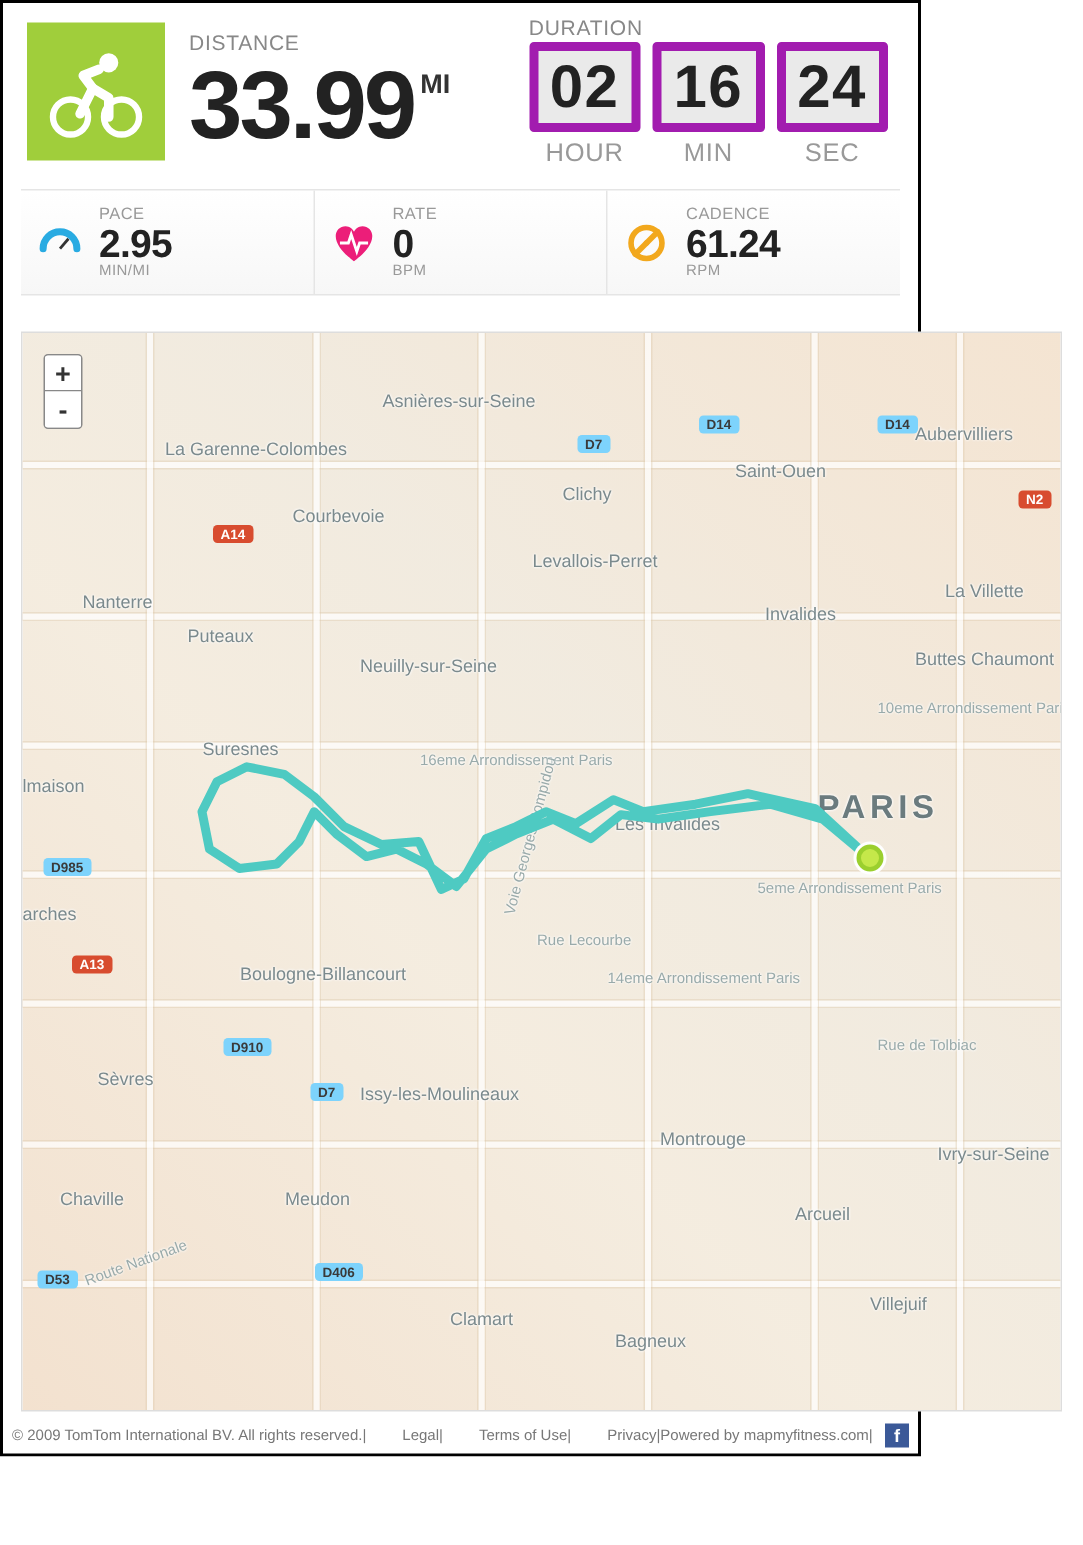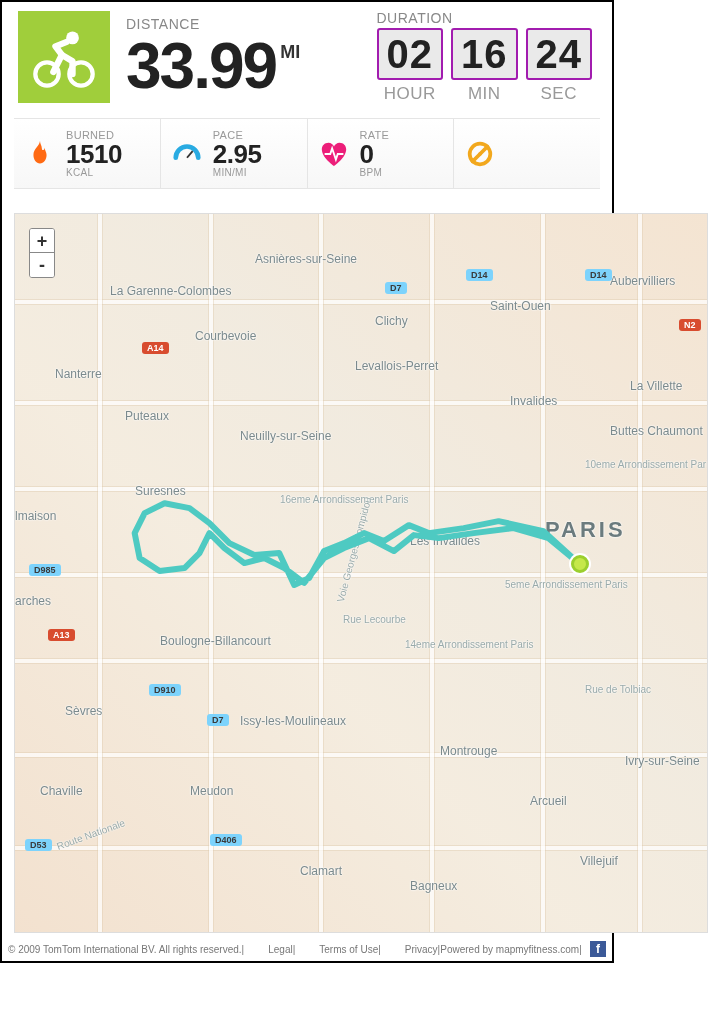--- a/index.html
+++ b/index.html
@@ -62,21 +62,21 @@
   .time-boxes {
     display: flex;
     gap: 8px;
   }
   .time-box {
     text-align: center;
   }
   .time-box .num {
     display: inline-block;
     background: #eaeaea;
-    border: 2px solid #a21caf;
+    border: 6px solid #a21caf;
     border-radius: 3px;
     font-size: 40px;
     font-weight: 700;
     color: #222;
     padding: 4px 8px;
     min-width: 56px;
     line-height: 1;
     letter-spacing: 1px;
   }
   .time-box .tlabel {
@@ -272,32 +272,20 @@
           <span class="tlabel">SEC</span>
         </div>
       </div>
     </div>
   </div>
 
   <div class="stats">
     <div class="stat">
       <div class="icon">
         <svg viewBox="0 0 32 32" width="30" height="30">
-            <path fill="#ff6a13" d="M16 2c-1 6-7 8-7 15 0 5 3 9 7 9s7-4 7-9c0-3-2-5-2-8 0 3-3 4-3 1 0-3-2-5-2-8z"></path>
-          </svg>
-      </div>
-      <div class="txt">
-        <div class="label">BURNED</div>
-        <div class="value">1510</div>
-        <div class="unit">KCAL</div>
-      </div>
-    </div>
-    <div class="stat">
-      <div class="icon">
-        <svg viewBox="0 0 32 32" width="30" height="30">
           <path fill="none" stroke="#29abe2" stroke-width="5" d="M4 20 A12 12 0 0 1 28 20" stroke-linecap="round"></path>
           <line x1="16" y1="20" x2="22" y2="13" stroke="#333" stroke-width="2"></line>
         </svg>
       </div>
       <div class="txt">
         <div class="label">PACE</div>
         <div class="value">2.95</div>
         <div class="unit">MIN/MI</div>
       </div>
     </div>
@@ -314,20 +302,25 @@
         <div class="unit">BPM</div>
       </div>
     </div>
     <div class="stat">
       <div class="icon">
         <svg viewBox="0 0 32 32" width="30" height="30">
           <circle cx="16" cy="16" r="11" fill="none" stroke="#f2a81d" stroke-width="4"></circle>
           <line x1="16" y1="16" x2="24" y2="8" stroke="#f2a81d" stroke-width="4" stroke-linecap="round"></line>
           <line x1="16" y1="16" x2="8" y2="24" stroke="#f2a81d" stroke-width="4" stroke-linecap="round"></line>
         </svg>
+      </div>
+      <div class="txt">
+        <div class="label">CADENCE</div>
+        <div class="value">61.24</div>
+        <div class="unit">RPM</div>
       </div>
     </div>
   </div>
 
   <div class="map-wrap">
     <div class="map-bg">
 
       <div class="road h" style="top:12%"></div>
       <div class="road h" style="top:26%"></div>
       <div class="road h" style="top:38%"></div>
@@ -348,37 +341,37 @@
       <button>-</button>
     </div>
 
     <div class="map-label" style="top:38px;left:240px">Asnières-sur-Seine</div>
     <div class="map-label" style="top:70px;left:95px">La Garenne-Colombes</div>
     <div class="map-label" style="top:115px;left:180px">Courbevoie</div>
     <div class="map-label" style="top:100px;left:360px">Clichy</div>
     <div class="map-label" style="top:85px;left:475px">Saint-Ouen</div>
     <div class="map-label" style="top:60px;left:595px">Aubervilliers</div>
     <div class="map-label" style="top:145px;left:340px">Levallois-Perret</div>
-    <div class="map-label" style="top:153px;left:40px">Nanterre</div>
+    <div class="map-label" style="top:172px;left:40px">Nanterre</div>
     <div class="map-label" style="top:195px;left:110px">Puteaux</div>
     <div class="map-label" style="top:215px;left:225px">Neuilly-sur-Seine</div>
     <div class="map-label" style="top:180px;left:495px">Invalides</div>
     <div class="map-label" style="top:165px;left:615px">La Villette</div>
     <div class="map-label" style="top:210px;left:595px">Buttes Chaumont</div>
     <div class="map-label district" style="top:245px;left:570px">10eme Arrondissement Paris</div>
     <div class="map-label" style="top:270px;left:120px">Suresnes</div>
     <div class="map-label district" style="top:280px;left:265px">16eme Arrondissement Paris</div>
     <div class="map-label" style="top:320px;left:395px">Les Invalides</div>
     <div class="map-label big" style="top:303px;left:530px">PARIS</div>
     <div class="map-label district" style="top:365px;left:490px">5eme Arrondissement Paris</div>
     <div class="map-label" style="top:295px;left:0px">lmaison</div>
     <div class="map-label" style="top:380px;left:0px">arches</div>
     <div class="map-label" style="top:420px;left:145px">Boulogne-Billancourt</div>
     <div class="map-label district" style="top:330px;left:285px;transform:rotate(-75deg)">Voie Georges Pompidou</div>
-    <div class="map-label district" style="top:400px;left:328px">Rue Lecourbe</div>
+    <div class="map-label district" style="top:400px;left:343px">Rue Lecourbe</div>
     <div class="map-label district" style="top:425px;left:390px">14eme Arrondissement Paris</div>
     <div class="map-label district" style="top:470px;left:570px">Rue de Tolbiac</div>
     <div class="map-label" style="top:490px;left:50px">Sèvres</div>
     <div class="map-label" style="top:500px;left:225px">Issy-les-Moulineaux</div>
     <div class="map-label" style="top:530px;left:425px">Montrouge</div>
     <div class="map-label" style="top:540px;left:610px">Ivry-sur-Seine</div>
     <div class="map-label" style="top:570px;left:25px">Chaville</div>
     <div class="map-label" style="top:570px;left:175px">Meudon</div>
     <div class="map-label" style="top:580px;left:515px">Arcueil</div>
     <div class="map-label" style="top:640px;left:565px">Villejuif</div>

